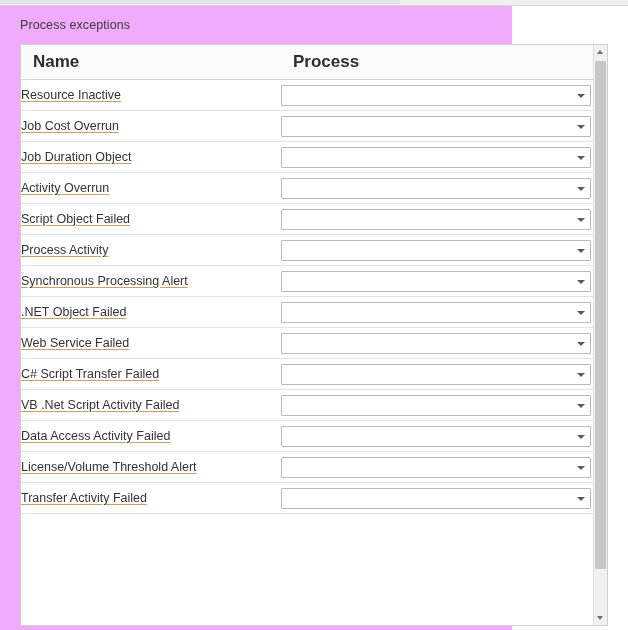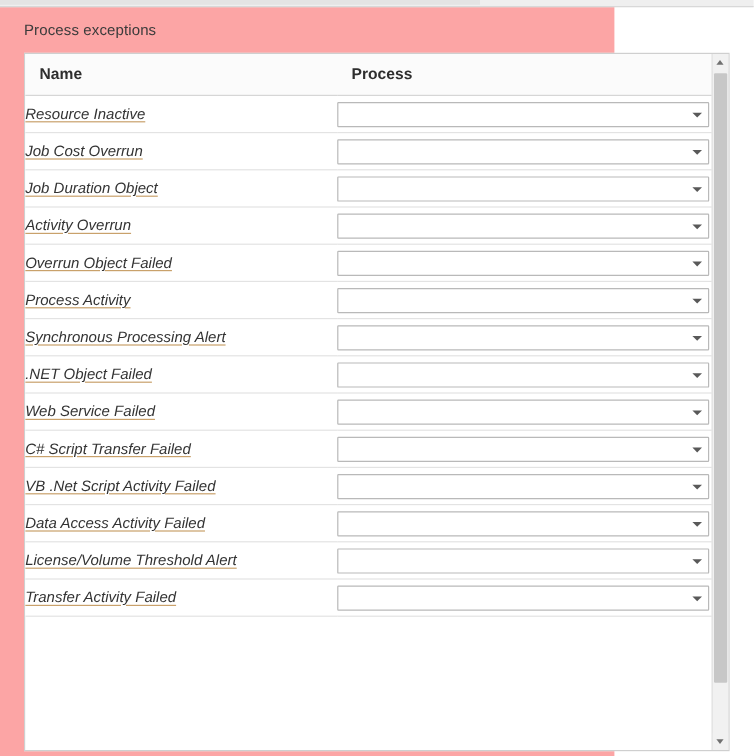--- a/index.html
+++ b/index.html
@@ -12,21 +12,21 @@
     background: #ffffff;
     font-family: "Liberation Sans", sans-serif;
     font-size: 12px;
     color: #333333;
     overflow: hidden;
   }
   .page {
     position: relative;
     width: 512px;
     height: 630px;
-    background: #fca5a5;
+    background: #f0abfc;
     box-sizing: border-box;
   }
   .top-strip {
     position: absolute;
     left: 0;
     top: 0;
     width: 628px;
     height: 5px;
     background: #efefef;
     border-bottom: 1px solid #d8d8d8;
@@ -66,21 +66,21 @@
     height: 580px;
     overflow: hidden;
   }
   table.grid {
     border-collapse: collapse;
     width: 573px;
     table-layout: fixed;
   }
   table.grid th {
     text-align: left;
-    font-size: 13px;
+    font-size: 17px;
     font-weight: bold;
     color: #2e2e2e;
     background: #fbfbfb;
     border-bottom: 1px solid #d6d6d6;
     padding: 6px 0 7px 12px;
     height: 21px;
     vertical-align: middle;
   }
   table.grid th.col-name { width: 248px; }
   table.grid th.col-process { width: 325px; }
@@ -88,21 +88,20 @@
     border-bottom: 1px solid #e3e3e3;
     padding: 0;
     height: 30px;
     vertical-align: middle;
     background: #ffffff;
   }
   td.name-cell {
     padding-left: 12px;
     font-size: 12.5px;
     color: #333333;
-    font-style: italic;
   }
   .name-link {
     color: #333333;
     text-decoration: underline;
     text-decoration-color: #c9a16b;
     text-underline-offset: 2px;
     cursor: pointer;
     white-space: nowrap;
   }
   td.process-cell {
@@ -246,21 +245,21 @@
             </td>
             <td class="process-cell">
               <div class="combo">
                 <span class="value"></span>
                 <span class="arrow"></span>
               </div>
             </td>
           </tr>
           <tr>
             <td class="name-cell">
-              <span class="name-link">Overrun Object Failed</span>
+              <span class="name-link">Script Object Failed</span>
             </td>
             <td class="process-cell">
               <div class="combo">
                 <span class="value"></span>
                 <span class="arrow"></span>
               </div>
             </td>
           </tr>
           <tr>
             <td class="name-cell">

